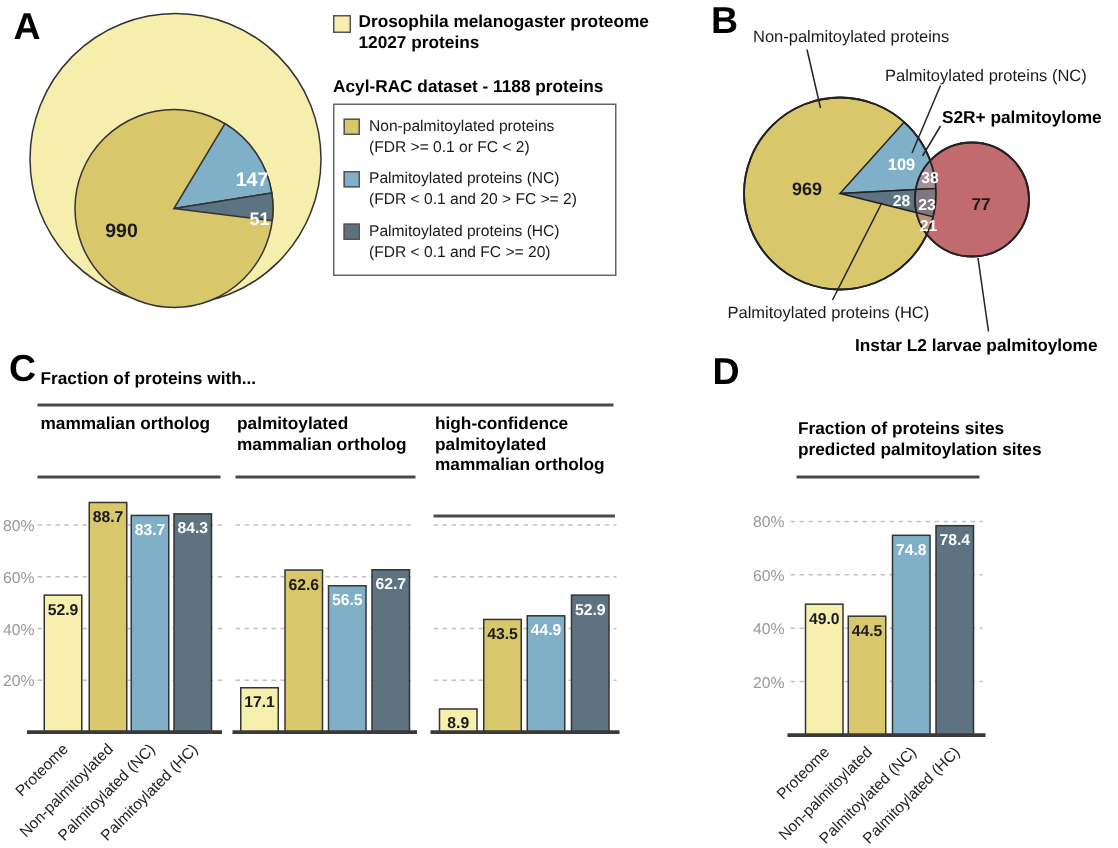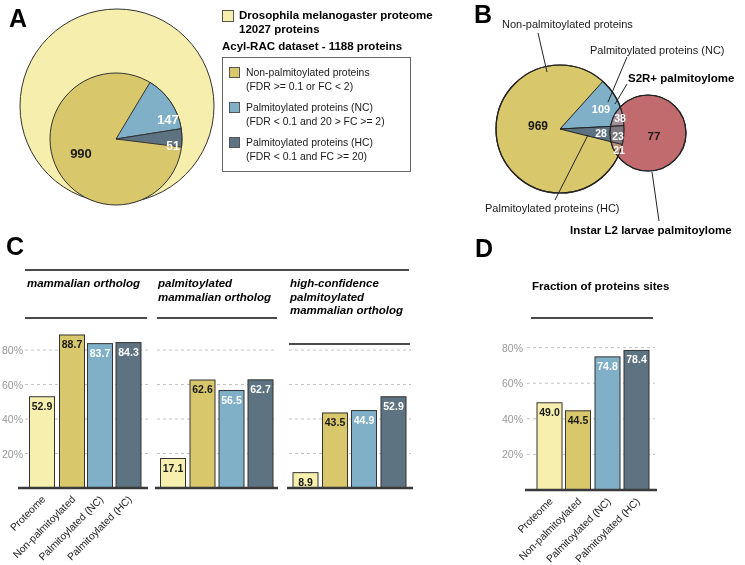--- a/index.html
+++ b/index.html
@@ -11,30 +11,30 @@
   .callout { font-size:11px; fill:#1a1a1a; }
   .callout-bold { font-size:11.5px; font-weight:bold; fill:#000; }
   .venn-num-dark { font-weight:bold; fill:#1a1a1a; }
   .venn-num-light { font-weight:bold; fill:#ffffff; }
 
   
   .lga { left:222px; top:8px; width:245px; }
   .lga-title-row { display:flex; gap:5px; }
   .lg-sq { width:12px; height:12px; border:1px solid #555; flex:0 0 auto; margin-top:2px; }
   .lga-title-text { flex:1; font-weight:bold; font-size:11.5px; line-height:14px; color:#000; }
-  .lga-header { font-weight:bold; font-size:11.5px; color:#000; margin-top:4px; }
+  .lga-header { font-weight:bold; font-size:11.5px; color:#000; margin-top:16px; }
   .lga-box { margin-top:5px; width:189px; border:1.5px solid #666; padding:8px 6px; display:flex; flex-direction:column; gap:8px; background:#fff; }
   .lga-item { display:flex; gap:6px; }
   .lg-sq-sm { width:11px; height:11px; border:1px solid #555; flex:0 0 auto; margin-top:1px; }
   .lga-item-text { font-size:10.4px; line-height:13.5px; color:#1a1a1a; }
 
   
   .c-title { left:27px; top:247px; font-size:11.5px; font-weight:bold; color:#000; }
   .c-rule { left:25px; top:269px; width:384px; height:2px; background:#4a4a4a; }
-  .grp-hdr { font-size:11.5px; font-weight:bold; color:#000; line-height:13.5px;font-style:italic; }
+  .grp-hdr { font-size:11.5px; font-weight:bold; color:#000; line-height:13.5px; }
   .grp-rule { height:1.5px; background:#4a4a4a; }
   .d-title { left:532px; top:279px; font-size:11.5px; font-weight:bold; color:#000; line-height:14px; }
   .d-rule { left:531px; top:317px; width:122px; height:1.5px; background:#4a4a4a; }
 </style>
 </head>
 <body>
 
 <div id="fig">
 
   <div class="abs panel-letter" style="left:9px; top:4px;">A</div>
@@ -126,20 +126,21 @@
 
     <text x="68" y="130" class="venn-num-dark" font-size="12" text-anchor="middle">969</text>
     <text x="131" y="113" class="venn-num-light" font-size="11" text-anchor="middle">109</text>
     <text x="150" y="122" class="venn-num-light" font-size="10.5" text-anchor="middle">38</text>
     <text x="131" y="137" class="venn-num-light" font-size="10.5" text-anchor="middle">28</text>
     <text x="148" y="140" class="venn-num-light" font-size="10.5" text-anchor="middle">23</text>
     <text x="149" y="154" class="venn-num-light" font-size="10.5" text-anchor="middle">21</text>
     <text x="184" y="140" class="venn-num-dark" font-size="11.5" text-anchor="middle">77</text>
   </svg>
 
+  <div class="abs c-title">Fraction of proteins with...</div>
   <div class="abs c-rule"></div>
   <div class="abs grp-hdr" style="left:27px; top:277px;">mammalian ortholog</div>
   <div class="abs grp-hdr" style="left:158px; top:277px;">
     <span>palmitoylated</span><br>
     <span>mammalian ortholog</span>
   </div>
   <div class="abs grp-hdr" style="left:290px; top:277px;">
     <span>high-confidence</span><br>
     <span>palmitoylated</span><br>
     <span>mammalian ortholog</span>
@@ -193,20 +194,21 @@
       <text x="335" y="195.96249999999998" text-anchor="middle" font-size="10.5" font-weight="bold" fill="#1a1a1a">43.5</text>
       <rect x="351.5" y="180.5475" width="25" height="77.4525" fill="#7fb0c7" stroke="#333" stroke-width="1"></rect>
       <text x="364" y="193.5475" text-anchor="middle" font-size="10.5" font-weight="bold" fill="#ffffff">44.9</text>
       <rect x="381" y="166.7475" width="25" height="91.2525" fill="#5d7381" stroke="#333" stroke-width="1"></rect>
       <text x="393.5" y="179.7475" text-anchor="middle" font-size="10.5" font-weight="bold" fill="#ffffff">52.9</text>
       <line x1="287" x2="413" y1="258" y2="258" stroke="#3a3a3a" stroke-width="2.5"></line>
     </svg>
 
   <div class="abs d-title">
     <span>Fraction of proteins sites</span><br>
+    <span>predicted palmitoylation sites</span>
   </div>
   <div class="abs d-rule"></div>
 
   <svg id="svgd" class="abs" style="left:465px; top:230px;" width="280" height="335">
       <line x1="62" x2="190" y1="224.4" y2="224.4" stroke="#c3c3c3" stroke-width="1" stroke-dasharray="3,3"></line>
       <text x="58" y="228.4" text-anchor="end" font-size="10.5" fill="#999999">20%</text>
       <line x1="62" x2="190" y1="188.8" y2="188.8" stroke="#c3c3c3" stroke-width="1" stroke-dasharray="3,3"></line>
       <text x="58" y="192.8" text-anchor="end" font-size="10.5" fill="#999999">40%</text>
       <line x1="62" x2="190" y1="153.2" y2="153.2" stroke="#c3c3c3" stroke-width="1" stroke-dasharray="3,3"></line>
       <text x="58" y="157.2" text-anchor="end" font-size="10.5" fill="#999999">60%</text>

